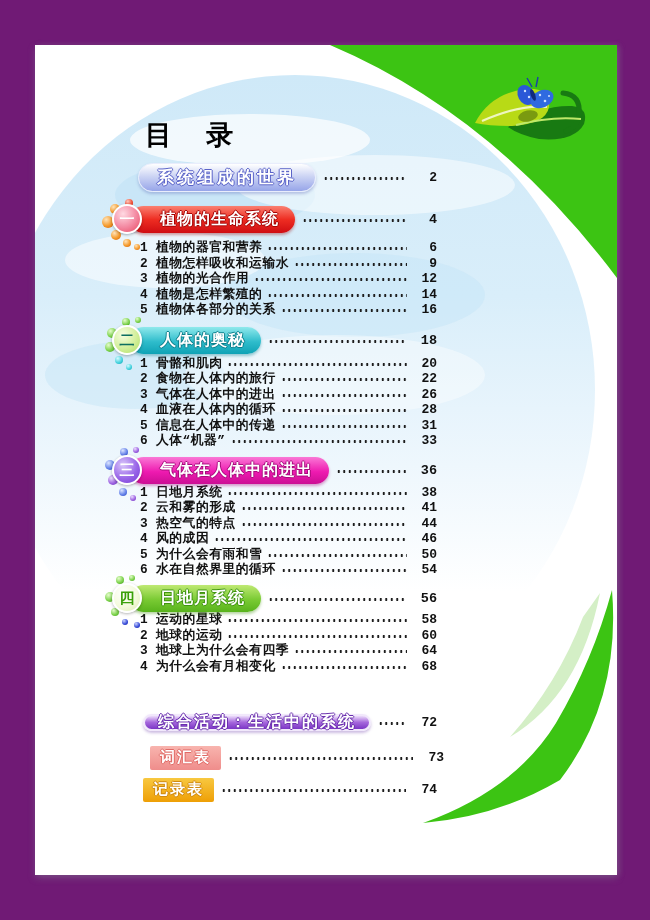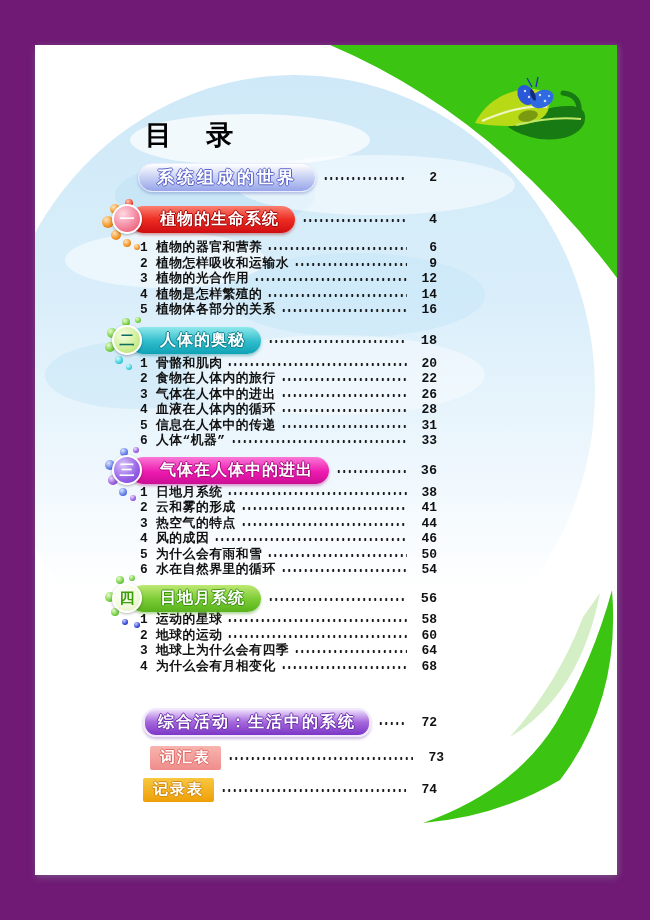--- a/index.html
+++ b/index.html
@@ -63,21 +63,21 @@
 
   
   .items{position:absolute;left:105px;width:297px;}
   .item-row{display:flex;align-items:center;height:15.5px;}
   .inum{width:16px;font-size:12.8px;font-weight:bold;color:#121212;}
   .ititle{font-size:12.8px;font-weight:bold;color:#121212;letter-spacing:.5px;white-space:nowrap;}
   .idots{margin:2px 3px 0 5px;}
 
   
   .footer-row{left:108px;width:294px;height:25px;}
-  .purple-pill{height:29px;padding:0 13px;font-size:16px;letter-spacing:2px;border-radius:13px;
+  .purple-pill{height:17px;padding:0 13px;font-size:16px;letter-spacing:2px;border-radius:13px;
         background:linear-gradient(180deg,#ecdcfb 0%,#a668dc 48%,#7c36c6 100%);
         border:2px solid #f1e8fb;box-sizing:border-box;
         text-shadow:1px 0 0 #6a2fae,-1px 0 0 #6a2fae,0 1px 0 #6a2fae,0 -1px 0 #6a2fae;
         box-shadow:0 2px 3px rgba(110,60,170,.35);}
   .pink-box,.orange-box{display:inline-flex;align-items:center;justify-content:center;height:24px;
         padding:0 10px;font-size:15px;font-weight:bold;color:#fff;letter-spacing:2px;border-radius:2px;}
   .pink-box{background:linear-gradient(180deg,#f8b4ae 0%,#ef8d8b 100%);
         text-shadow:1px 0 0 #e06a66,-1px 0 0 #e06a66,0 1px 0 #e06a66,0 -1px 0 #e06a66;}
   .orange-box{background:linear-gradient(180deg,#f8c840 0%,#ee9f06 100%);
         text-shadow:1px 0 0 #d08a10,-1px 0 0 #d08a10,0 1px 0 #d08a10,0 -1px 0 #d08a10;}

